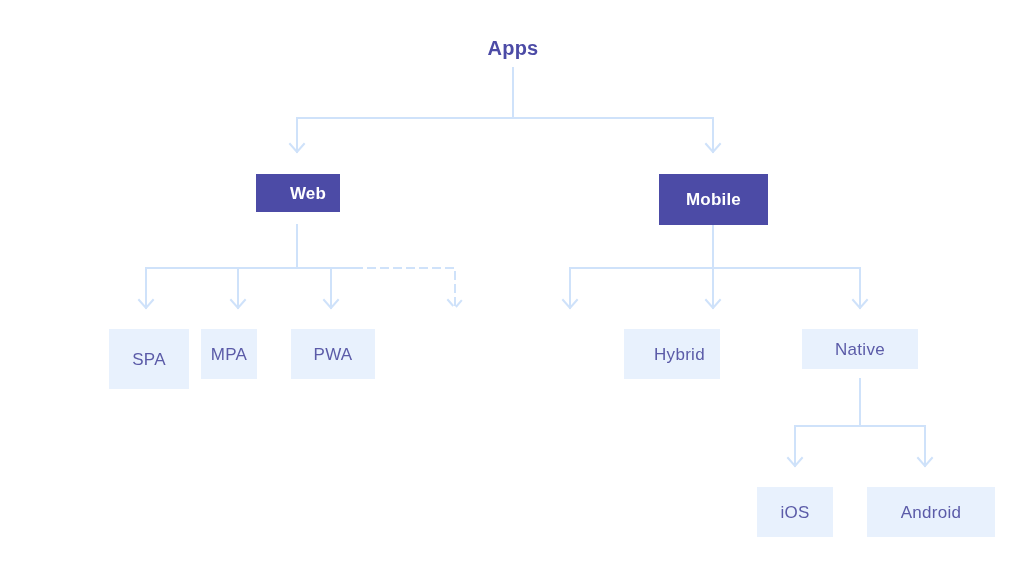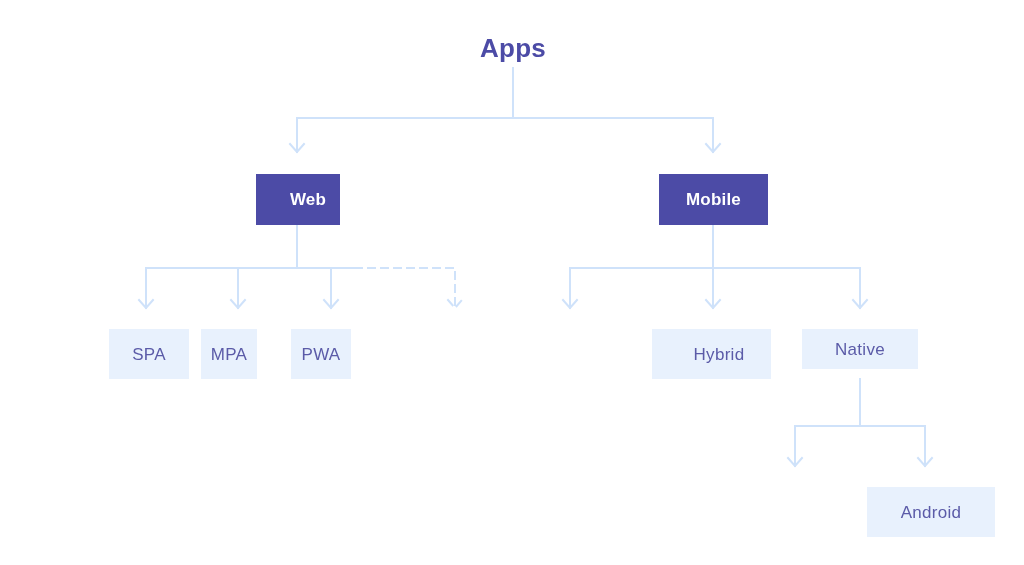--- a/index.html
+++ b/index.html
@@ -32,21 +32,21 @@
     display: flex;
     align-items: center;
     justify-content: center;
     box-sizing: border-box;
     text-align: center;
     line-height: 1;
     white-space: nowrap;
   }
   .node-title {
     color: #4c4ba6;
-    font-size: 26px;
+    font-size: 20px;
     font-weight: bold;
     letter-spacing: 0.2px;
     background: transparent;
   }
   .node-primary {
     background: #4c4ba6;
     color: #ffffff;
     font-size: 17px;
     font-weight: bold;
     letter-spacing: 0.2px;
@@ -115,47 +115,50 @@
 
       <path d="M 925 426 L 925 466"></path>
       <path d="M 918 458 L 925 466 L 932 458"></path>
     </g>
   </svg>
 
   <div class="node node-title" style="left:413px; top:28px; width:200px; height:40px;">
     <span>Apps</span>
   </div>
 
-  <div class="node node-primary" style="left:256px; top:174px; width:84px; height:51px;padding-left:20px;">
+  <div class="node node-primary" style="left:256px; top:174px; width:84px; height:38px;padding-left:20px;">
     <span>Web</span>
   </div>
 
   <div class="node node-primary" style="left:659px; top:174px; width:109px; height:51px;">
     <span>Mobile</span>
   </div>
 
-  <div class="node node-leaf" style="left:109px; top:329px; width:80px; height:50px;">
+  <div class="node node-leaf" style="left:109px; top:329px; width:80px; height:60px;">
     <span>SPA</span>
   </div>
 
   <div class="node node-leaf" style="left:201px; top:329px; width:56px; height:50px;">
     <span>MPA</span>
   </div>
 
-  <div class="node node-leaf" style="left:291px; top:329px; width:60px; height:50px;">
+  <div class="node node-leaf" style="left:291px; top:329px; width:84px; height:50px;">
     <span>PWA</span>
   </div>
 
 
-  <div class="node node-leaf" style="left:652px; top:329px; width:119px; height:50px;padding-left:15px;">
+  <div class="node node-leaf" style="left:624px; top:329px; width:96px; height:50px;padding-left:15px;">
     <span>Hybrid</span>
   </div>
 
   <div class="node node-leaf" style="left:802px; top:329px; width:116px; height:40px;">
     <span>Native</span>
   </div>
 
+  <div class="node node-leaf" style="left:757px; top:487px; width:76px; height:50px;">
+    <span>iOS</span>
+  </div>
 
   <div class="node node-leaf" style="left:867px; top:487px; width:128px; height:50px;">
     <span>Android</span>
   </div>
 
 </div>
 
 </body></html>

